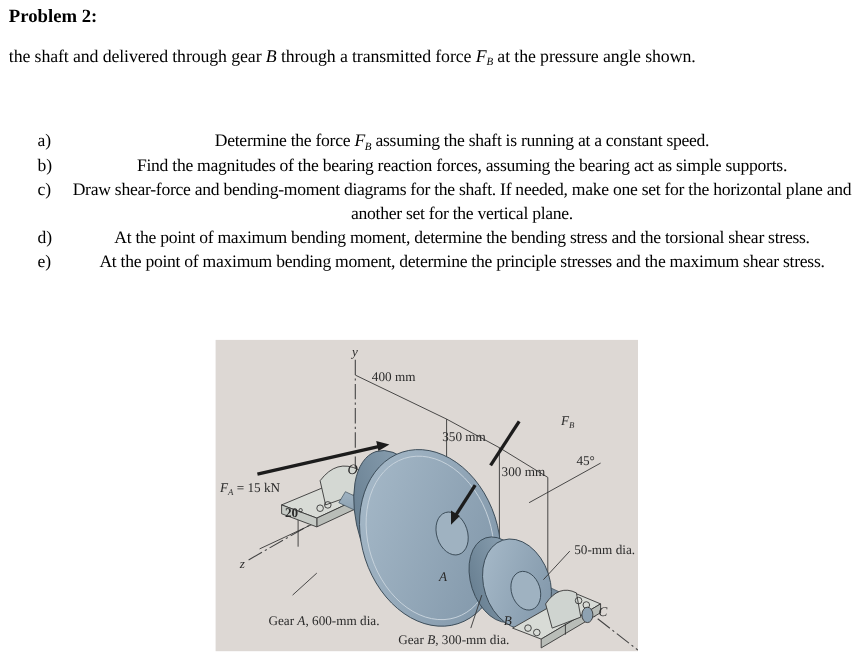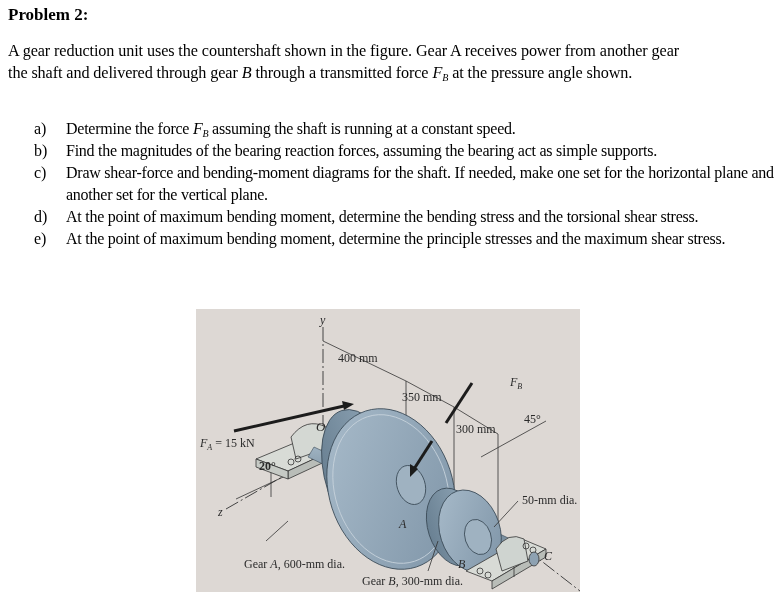--- a/index.html
+++ b/index.html
@@ -16,39 +16,38 @@
       font-size: 16.2px; line-height: 22px; letter-spacing: -0.1px;
     }
     .intro i, .item i { font-style: italic; }
     sub.s { font-size: 10px; font-style: italic; vertical-align: -3px; line-height: 0; }
     .list {
       position: absolute; left: 34px; top: 118px; width: 740px;
       font-size: 16px; line-height: 22px;
     }
     .item { display: flex; margin: 0; }
     .item .lbl { width: 32px; flex: none; }
-    .item .txt { flex: 1; letter-spacing: -0.25px; }
+    .item .txt { flex: 1; letter-spacing: -0.25px; text-align: center; }
     .figure {
       position: absolute; left: 196px; top: 309px; width: 384px; height: 283px;
       background: #ddd8d4; overflow: hidden;
     }
     .figure svg { position: absolute; left: 0; top: 0; }
     .flabel {
       position: absolute; font-family: "Liberation Serif", serif;
       font-size: 12px; color: #2a2a2a; white-space: nowrap; line-height: 14px;
     }
     .flabel i { font-style: italic; }
   </style>
 </head>
 <body>
 
 <div class="title">Problem 2:</div>
 
 <div class="intro">
-  <div>A gear reduction unit uses the countershaft shown in the figure. Gear A receives power from another gear</div>
   <div><span>the shaft and delivered through gear </span><i>B</i><span> through a transmitted force </span><i>F</i><sub class="s">B</sub><span> at the pressure angle shown.</span></div>
 </div>
 
 <div class="list">
   <div class="item">
     <span class="lbl">a)</span>
     <span class="txt"><span>Determine the force </span><i>F</i><sub class="s">B</sub><span> assuming the shaft is running at a constant speed.</span></span>
   </div>
   <div class="item">
     <span class="lbl">b)</span>
@@ -150,21 +149,21 @@
       <polygon points="214,168 214,155 222,160" fill="#1c1c1c"></polygon>
     </g>
 
     <line x1="70" y1="232" x2="92" y2="212" stroke="#333" stroke-width="0.8"></line>
     <line x1="232" y1="262" x2="242" y2="232" stroke="#333" stroke-width="0.8"></line>
     <line x1="322" y1="192" x2="298" y2="218" stroke="#333" stroke-width="0.8"></line>
     <line x1="318" y1="258" x2="318" y2="268" stroke="#333" stroke-width="0.8"></line>
   </svg>
 
   <span class="flabel" style="left:124px;top:4px;font-style:italic;">y</span>
-  <span class="flabel" style="left:142px;top:42px;">400 mm</span>
+  <span class="flabel" style="left:142px;top:26px;">400 mm</span>
   <span class="flabel" style="left:206px;top:81px;text-align:center;">350 mm</span>
   <span class="flabel" style="left:260px;top:113px;">300 mm</span>
   <span class="flabel" style="left:120px;top:111px;font-style:italic;font-size:13px;">O</span>
   <span class="flabel" style="left:4px;top:127px;"><i>F</i><sub style="font-size:8px;font-style:italic;">A</sub><span> = 15 kN</span></span>
   <span class="flabel" style="left:63px;top:150px;font-weight:bold;">20°</span>
   <span class="flabel" style="left:22px;top:196px;font-style:italic;">z</span>
   <span class="flabel" style="left:314px;top:66px;"><i>F</i><sub style="font-size:8px;font-style:italic;">B</sub></span>
   <span class="flabel" style="left:328px;top:103px;">45°</span>
   <span class="flabel" style="left:326px;top:184px;">50-mm dia.</span>
   <span class="flabel" style="left:203px;top:208px;font-style:italic;">A</span>

